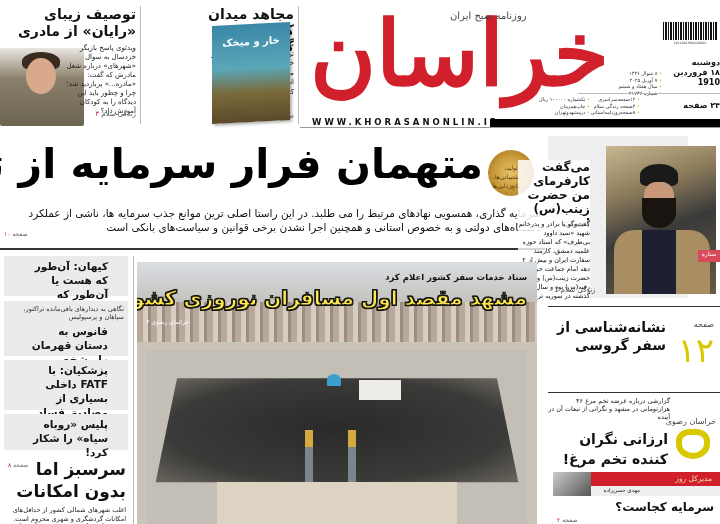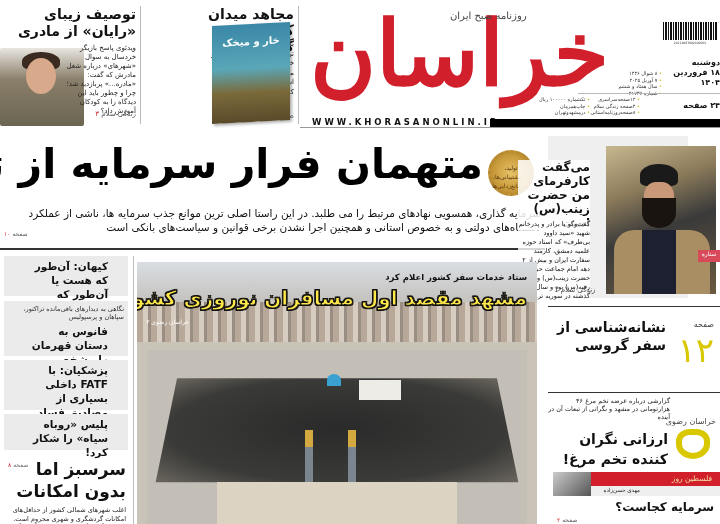--- a/index.html
+++ b/index.html
@@ -138,21 +138,21 @@
   <div id="url">WWW.KHORASANONLIN.IR</div>
 </div>
 <div class="abs" id="blackbar"></div>
 <div class="abs" id="masthead-rule"></div>
 
 <div class="abs" id="barcode"></div>
 <div class="abs" id="barcode-num">24112007002420001</div>
 <div class="abs t" id="date-box">
   <div>دوشنبه</div>
   <div>۱۸ فروردین</div>
-  <div>۱۴۰۴</div>
+  <div>1910</div>
 </div>
 <div class="abs t" id="pages">۲۴ صفحه</div>
 <ul class="abs t" id="issue">
   <li>۸ شوال ۱۴۴۶</li>
   <li>۷ آوریل ۲۰۲۵</li>
   <li>سال هفتاد و ششم</li>
   <li>شماره ۲۱۷۳۷</li>
 </ul>
 <div class="abs" id="info-rule"></div>
 <ul class="abs t" id="contents">
@@ -200,21 +200,21 @@
 
 <div class="abs" id="p5">
   <div class="body t">گزارشی درباره عرضه تخم مرغ ۴۶ هزارتومانی در مشهد و نگرانی از تبعات آن در آینده</div>
   <div class="label t">خراسان رضوی</div>
   <div class="num"></div>
   <div class="title t">ارزانی نگران کننده تخم مرغ!</div>
 </div>
 
 <div class="abs" id="editorial">
   <div class="bar">
-      <span>فلسطین روز</span>
+      <span>مدیرکل روز</span>
     </div>
   <div class="author-bar">
       <span class="author">مهدی حسن‌زاده</span>
     </div>
   <div class="avatar"></div>
   <div class="title t">سرمایه کجاست؟</div>
   <div class="foot"><span>صفحه</span> <span class="red">۲</span></div>
 </div>
 
 <div class="lbox" id="lb1">

